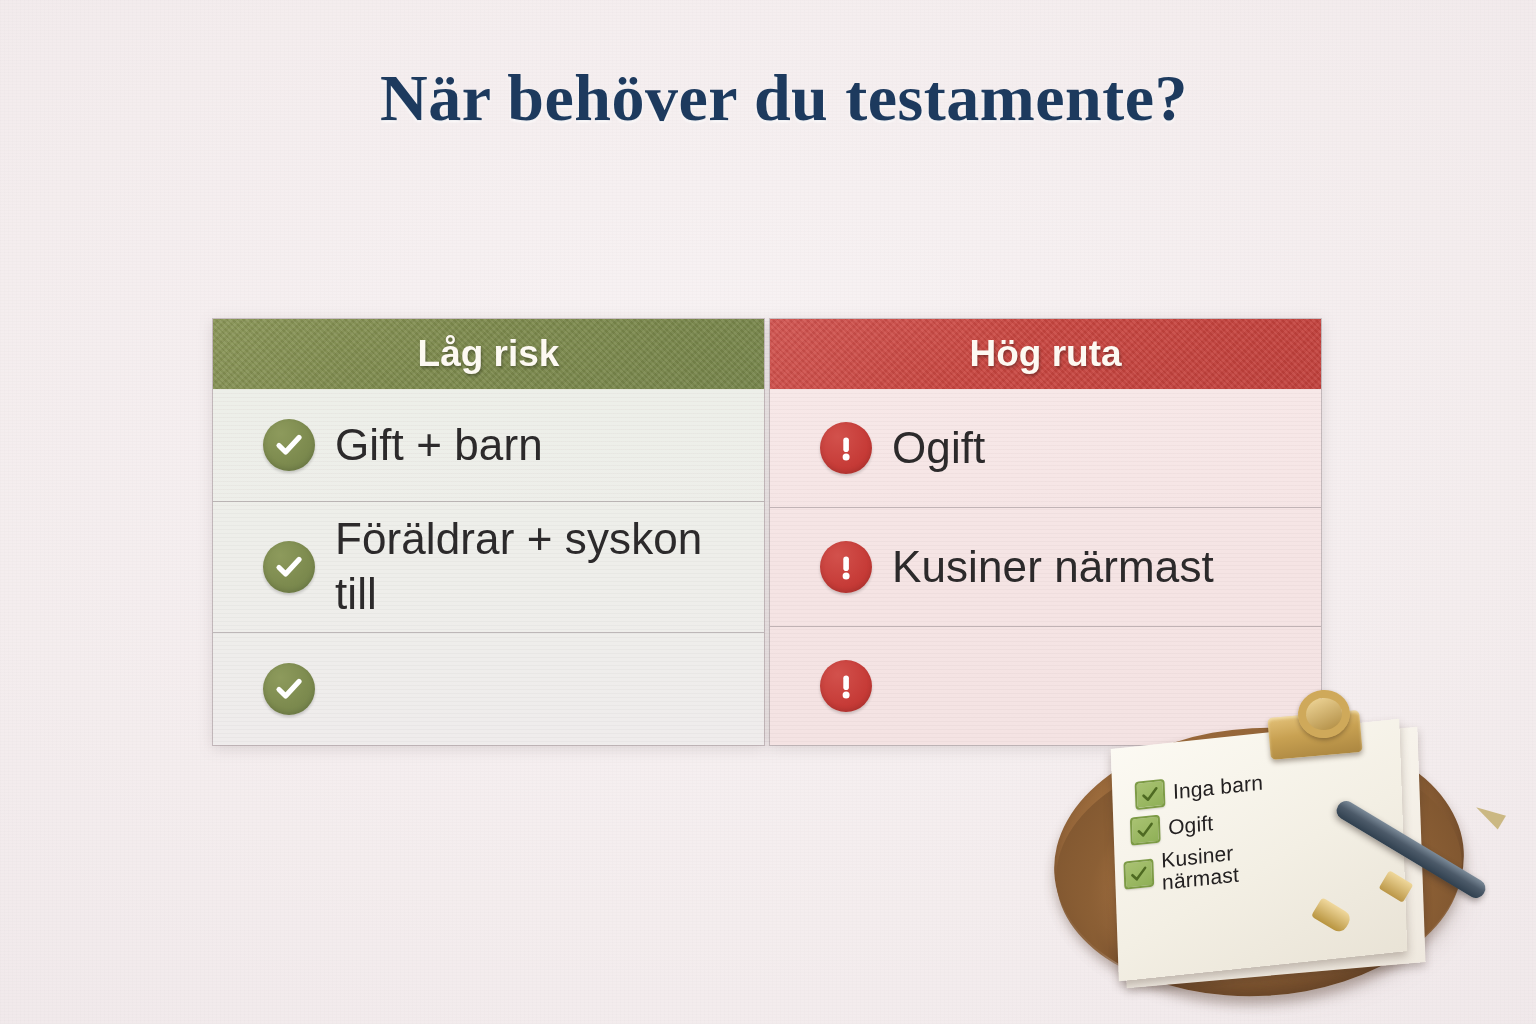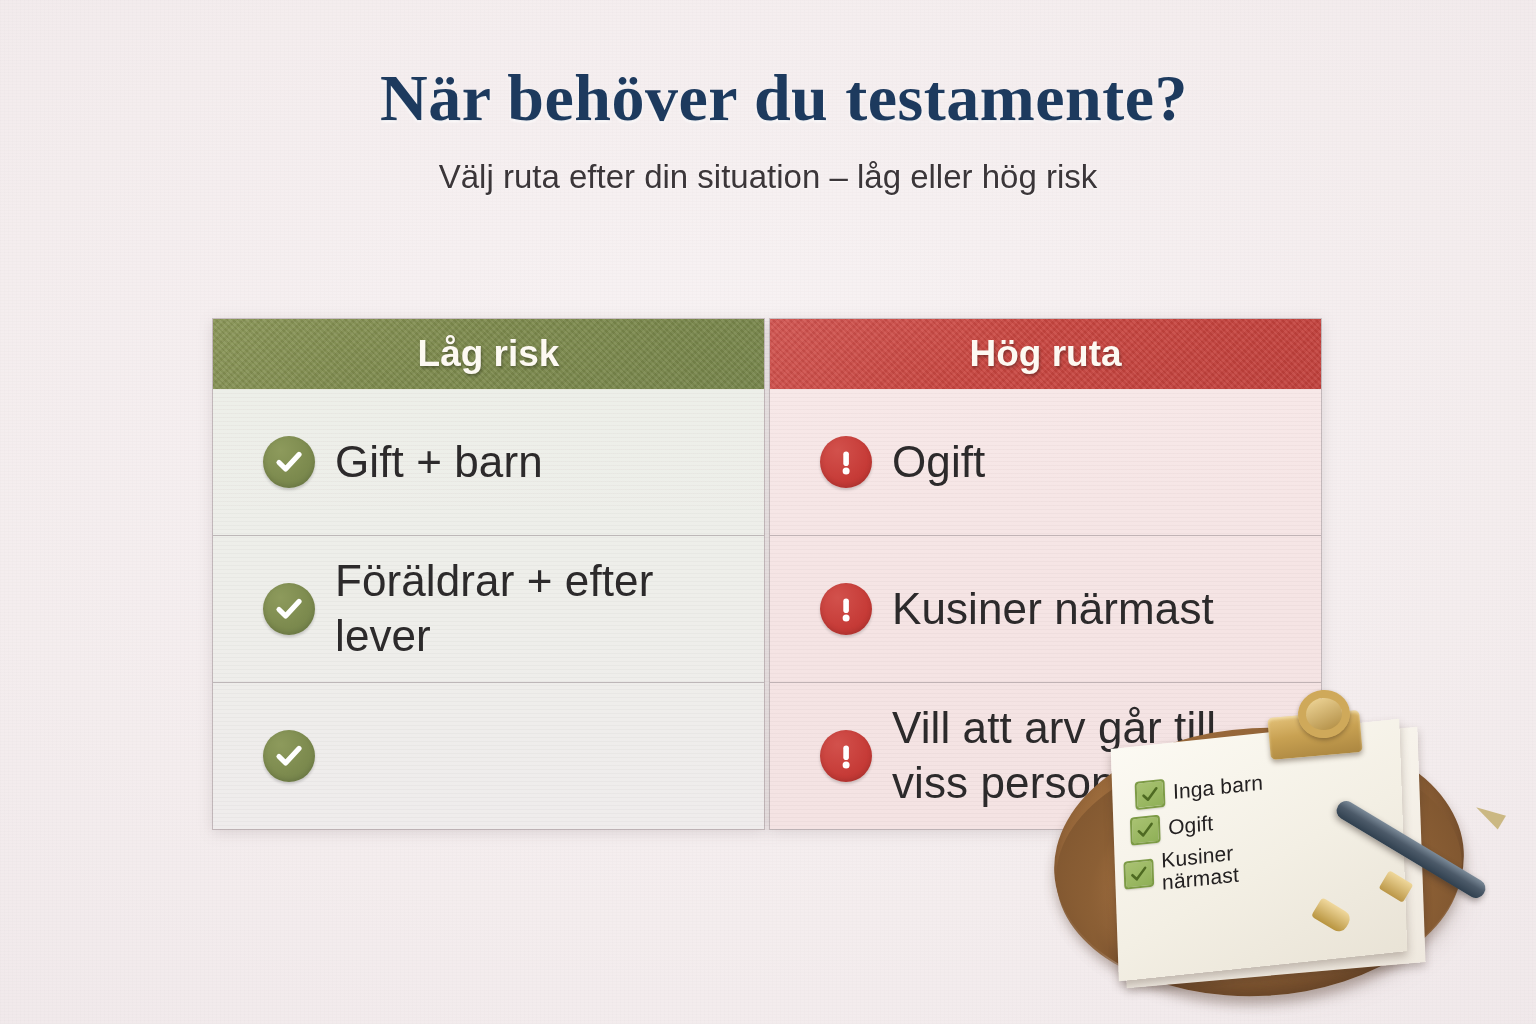--- a/index.html
+++ b/index.html
@@ -63,21 +63,21 @@
     color: #3b3639;
     text-shadow: 0 1px 2px rgba(255,255,255,0.8);
   }
 
   
   .table {
     position: absolute;
     left: 212px;
     top: 318px;
     width: 1110px;
-    height: 512px;
+    height: 428px;
     display: flex;
     gap: 4px;
     filter: drop-shadow(0 3px 7px rgba(90,70,80,0.17));
   }
   .col {
     flex: 1 1 0;
     display: flex;
     flex-direction: column;
     border: 1px solid rgba(150,135,140,0.45);
     box-sizing: border-box;
@@ -290,21 +290,20 @@
     border-radius: 4px 9px 9px 4px;
   }
 </style>
 </head>
 <body>
 
 <div class="canvas">
 
   <div class="title">När behöver du testamente?</div>
 
-  <div class="subtitle">Välj ruta efter din situation – låg eller hög risk</div>
 
   <div class="table">
 
     <div class="col col-low">
       <div class="col-head head-low">
         <span>Låg risk</span>
       </div>
       <div class="rows">
 
         <div class="row">
@@ -315,21 +314,21 @@
           </span>
           <span class="row-text">Gift + barn</span>
         </div>
 
         <div class="row">
           <span class="badge badge-check">
             <svg width="34" height="34" viewBox="0 0 34 34" aria-hidden="true">
               <path d="M7 17.5 L13.6 24 L27 9.5" fill="none" stroke="#ffffff" stroke-width="5.2" stroke-linecap="round" stroke-linejoin="round"></path>
             </svg>
           </span>
-          <span class="row-text">Föräldrar + efter lever</span>
+          <span class="row-text">Föräldrar + syskon till</span>
         </div>
 
         <div class="row">
           <span class="badge badge-check">
             <svg width="34" height="34" viewBox="0 0 34 34" aria-hidden="true">
               <path d="M7 17.5 L13.6 24 L27 9.5" fill="none" stroke="#ffffff" stroke-width="5.2" stroke-linecap="round" stroke-linejoin="round"></path>
             </svg>
           </span>
         </div>
 
@@ -362,21 +361,20 @@
           <span class="row-text">Kusiner närmast</span>
         </div>
 
         <div class="row">
           <span class="badge badge-alert">
             <svg width="34" height="34" viewBox="0 0 34 34" aria-hidden="true">
               <rect x="14.3" y="6.5" width="5.6" height="14.5" rx="2.8" fill="#ffffff"></rect>
               <circle cx="17.1" cy="26" r="3.5" fill="#ffffff"></circle>
             </svg>
           </span>
-          <span class="row-text">Vill att arv går till viss person</span>
         </div>
 
       </div>
     </div>
 
   </div>
 
   <div class="clipboard">
     <div class="cb-shadow"></div>
     <div class="cb-board"></div>

